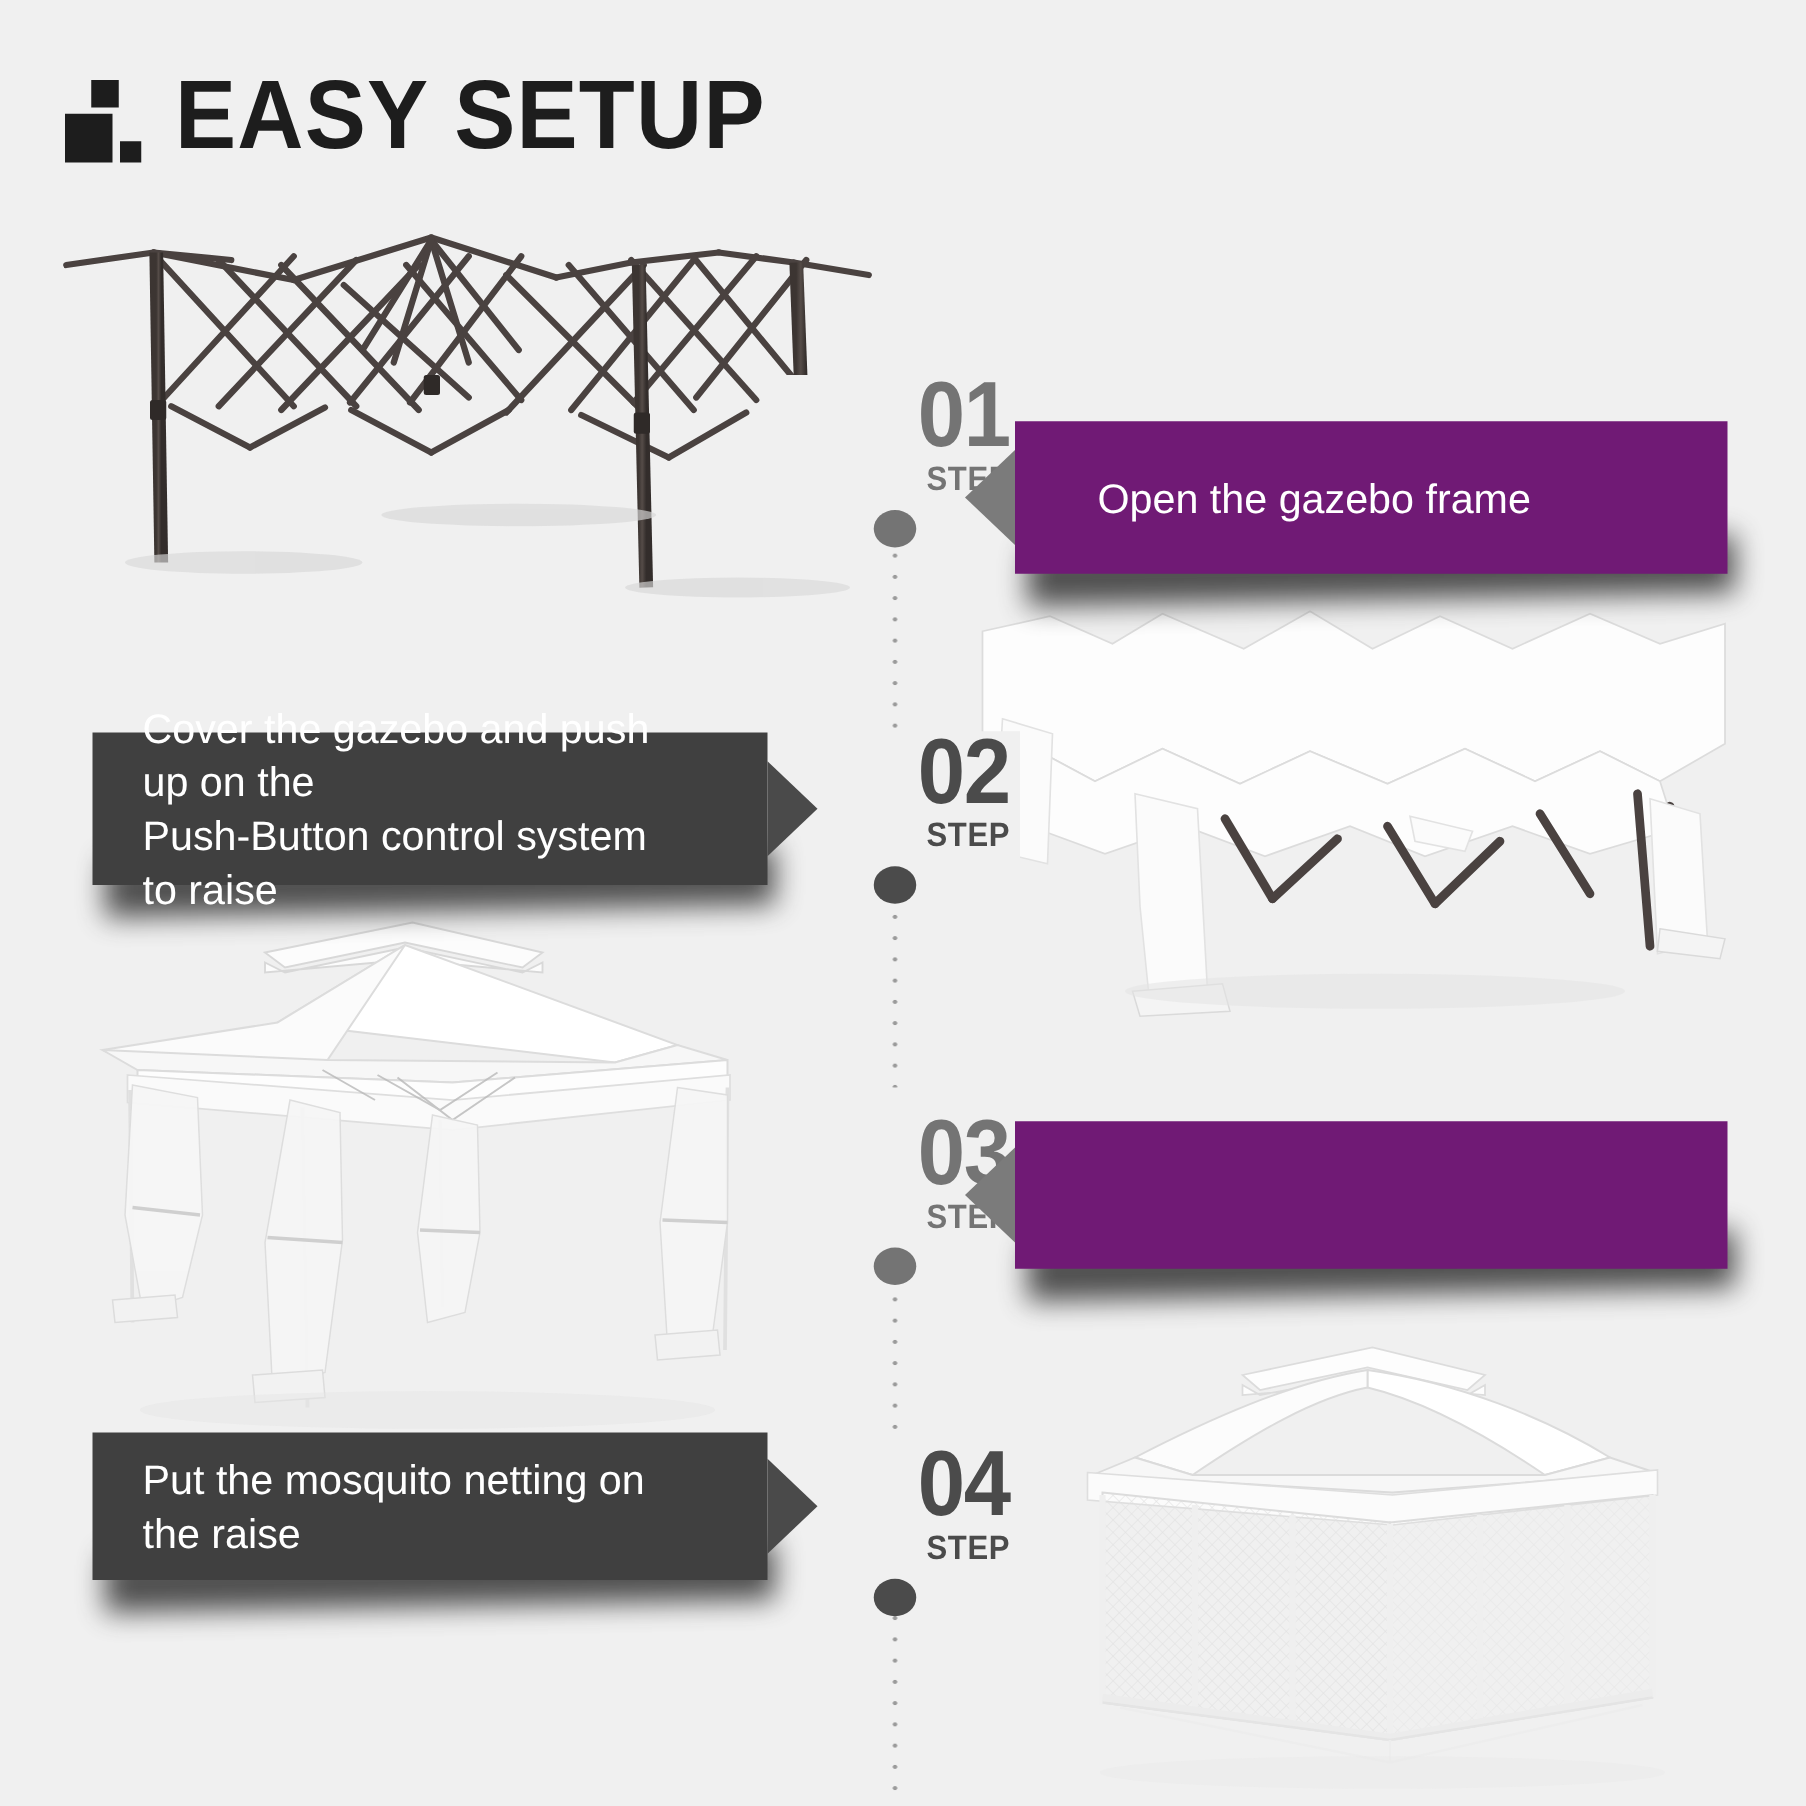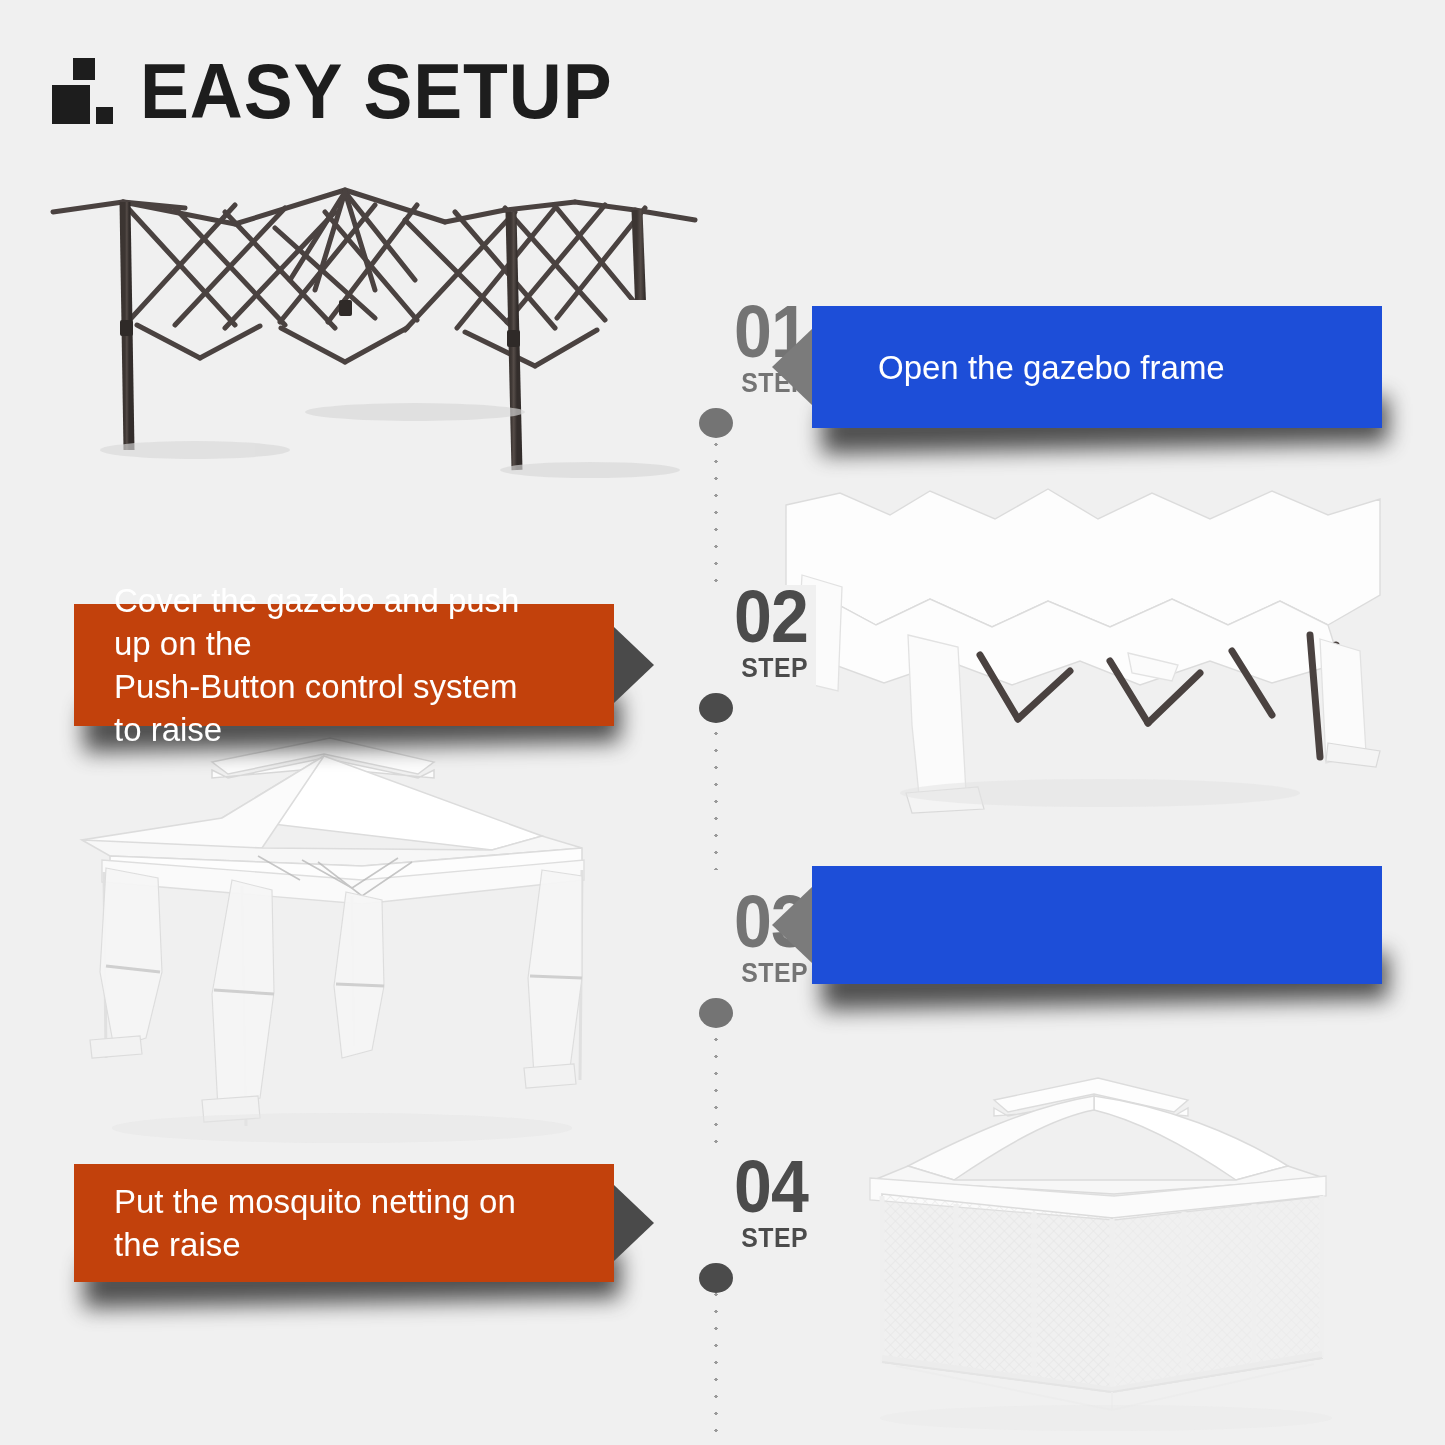--- a/index.html
+++ b/index.html
@@ -6,21 +6,21 @@
   body{
     width:1445px;height:1445px;
     background:#f0f0f0;
     font-family:"Liberation Sans", sans-serif;
     overflow:hidden;
     position:relative;
   }
   .stage{position:absolute;inset:0;}
 
   
-  .header{position:absolute;left:52px;top:52px;display:flex;align-items:center;gap:26px;}
+  .header{position:absolute;left:52px;top:52px;display:flex;align-items:flex-end;gap:26px;}
   .logo-mark{position:relative;width:62px;height:66px;}
   .logo-mark i{position:absolute;background:#1d1d1d;display:block;}
   .sq-top{width:22px;height:22px;left:21px;top:0px;}
   .sq-big{width:38px;height:39px;left:0px;top:27px;}
   .sq-small{width:17px;height:17px;left:44px;top:49px;}
   .title{
     font-size:78px;line-height:78px;font-weight:bold;color:#1d1d1d;
     letter-spacing:1px;white-space:nowrap;
     font-family:"Liberation Sans Narrow","Liberation Sans",sans-serif;
     transform:scaleX(.94);transform-origin:left center;
@@ -74,23 +74,23 @@
   
   .c-right .box{padding:36px 40px 36px 66px;}
   .c-right .nib{left:-40px;margin-top:-38px;
     border-top:38px solid transparent;border-bottom:38px solid transparent;}
 
   
   .c-left .box{padding:36px 60px 36px 40px;}
   .c-left .nib{right:-40px;margin-top:-38px;
     border-top:38px solid transparent;border-bottom:38px solid transparent;}
 
-  .bg-light .box{background:#1d4ed8;}
+  .bg-light .box{background:#701a75;margin-top:31px;}
   .bg-light.c-right .nib{border-right:40px solid #7b7b7b;}
-  .bg-dark  .box{background:#c2410c;margin-top:18px;}
+  .bg-dark  .box{background:#404040;}
   .bg-dark.c-left  .nib{border-left:40px solid #4a4a4a;}
 
   
   .photo{position:absolute;}
   .photo svg{display:block;}
 </style>
 </head>
 <body>
 
 <div class="stage">

